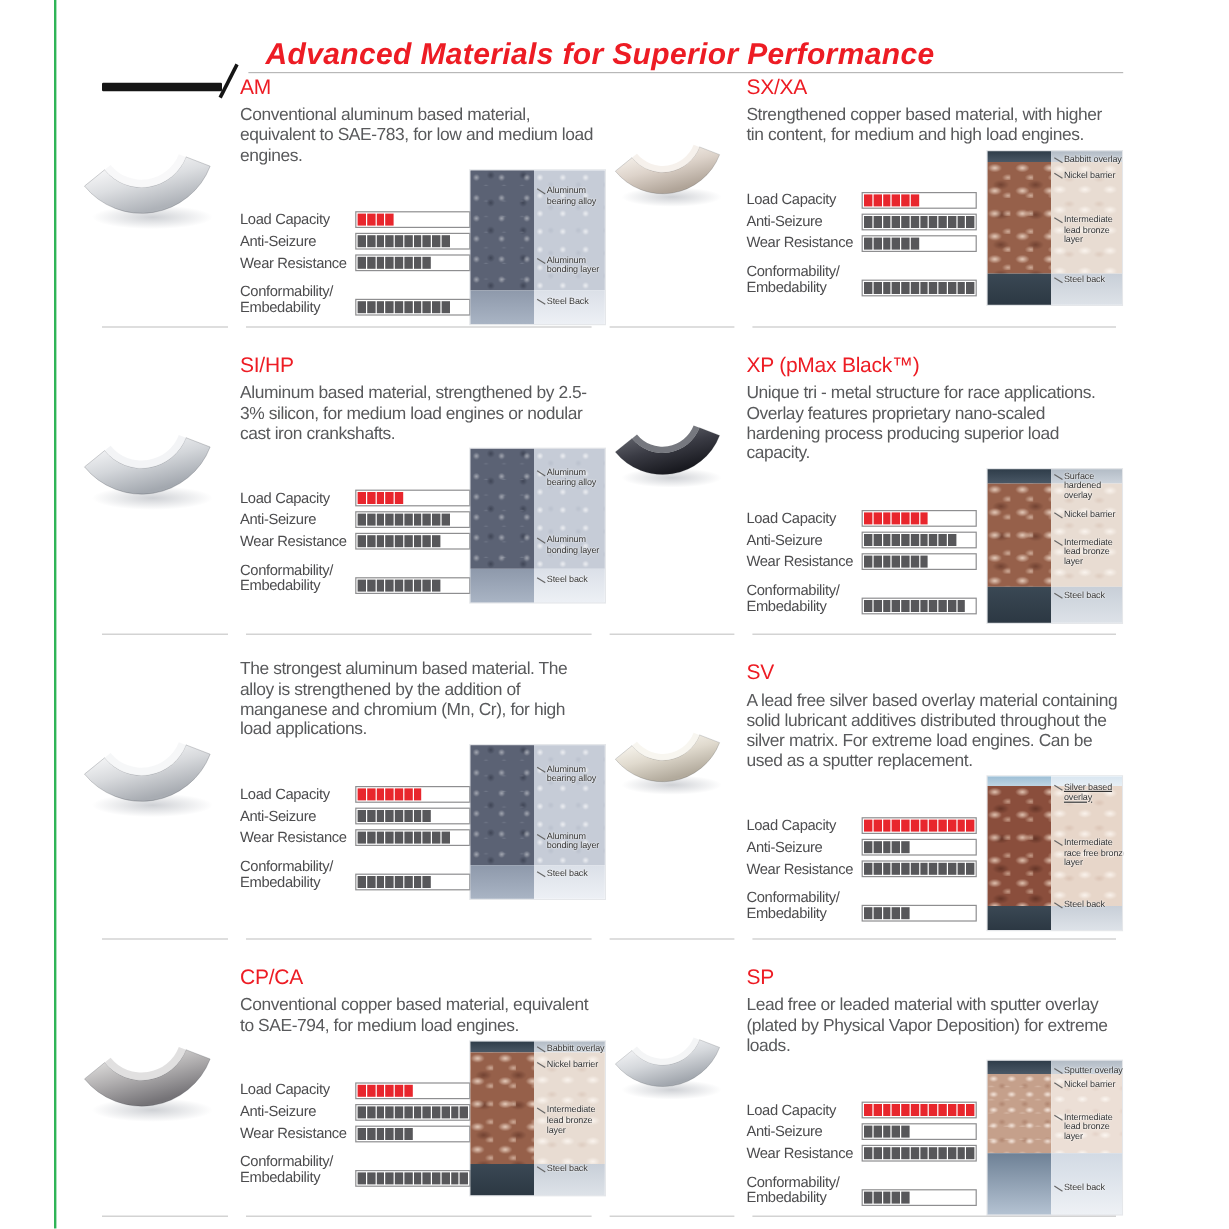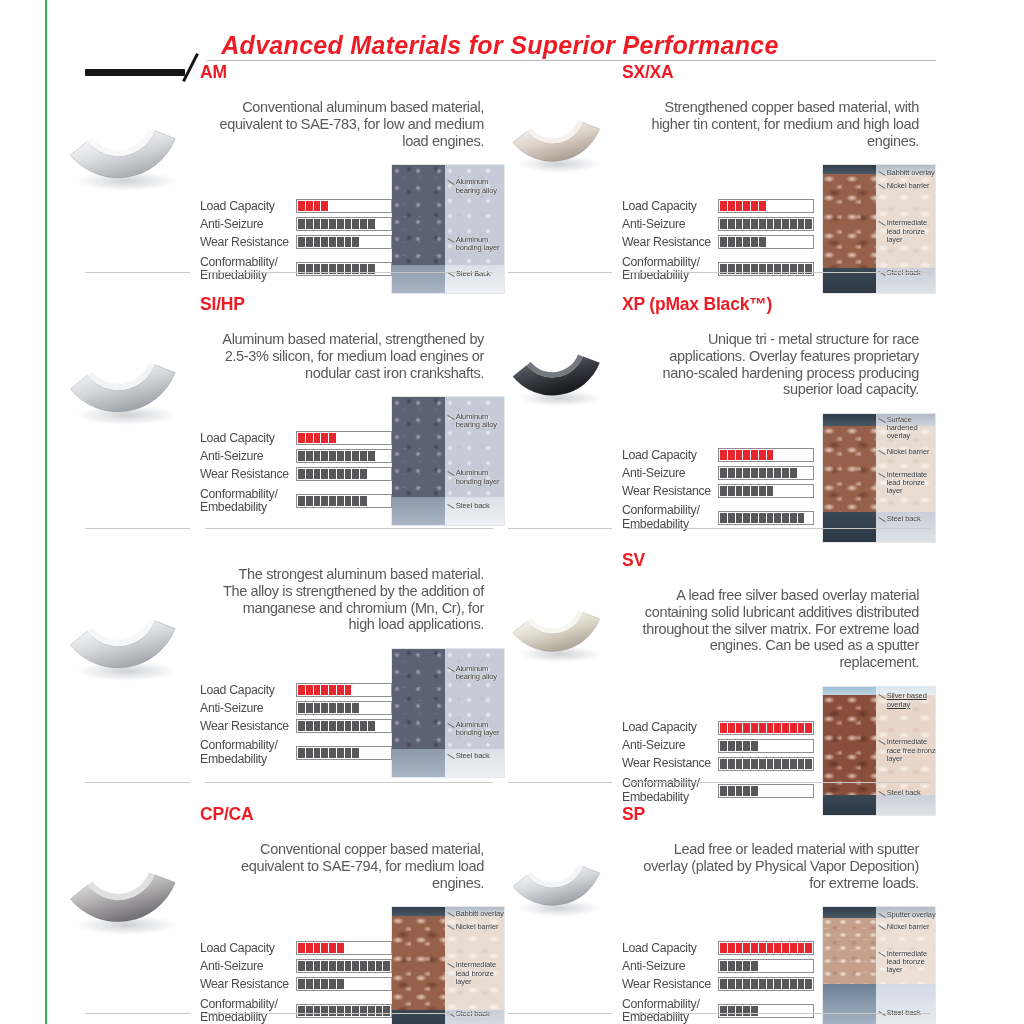--- a/index.html
+++ b/index.html
@@ -19,27 +19,27 @@
   #grid{position:absolute;left:55px;top:60px;display:grid;
         grid-template-columns:145px 300px 122px 313px;
         grid-template-rows:212px 256px 254px 242px;}
   #grid>*{box-sizing:border-box;}
   #grid>*:nth-child(n+5){padding-top:22px;}
 
   .cell-bearing{padding-right:10px;}
   .cell-bearing svg{width:100%;height:auto;display:block;margin-top:22px;}
 
   .cell-content{padding-top:2px;}
-  .heading{margin:0 0 5px;font-size:17.5px;font-weight:bold;color:var(--red-heading,#ed1c24);letter-spacing:-0.2px;}
-  .desc{margin:16px;font-size:14.5px;line-height:1.16;letter-spacing:-0.35px;color:var(--text,#58595b);text-align:right;}
+  .heading{margin:0 0 5px;font-size:17.5px;font-weight:normal;color:var(--red-heading,#ed1c24);letter-spacing:-0.2px;}
+  .desc{margin:0;font-size:14.5px;line-height:1.16;letter-spacing:-0.35px;color:var(--text,#58595b);}
   .body{display:flex;justify-content:space-between;margin-top:4px;}
 
   .ratings{margin-top:32px;width:192px;flex-shrink:0;}
   .rating-row{display:flex;align-items:center;height:18px;}
-  .rating-row.two{height:35px;align-items:center;padding-bottom:4px;}
+  .rating-row.two{height:35px;align-items:flex-end;padding-bottom:4px;}
   .rating-label{width:98px;font-size:12.3px;color:#4c4c4e;line-height:1.08;letter-spacing:-0.3px;}
   .bar{display:flex;gap:1px;width:92px;height:10px;border:1px solid #8e8e90;padding:1px;background:#fff;flex-shrink:0;}
   .seg{flex:1;}
   .seg.red{background:var(--bar-red,#e8262d);}
   .seg.gray{background:var(--bar-gray,#57575a);}
 
   .xs{position:relative;width:112px;height:128px;flex-shrink:0;box-shadow:0 0 0 1px rgba(180,185,195,.35);}
   .xs-left,.xs-right{position:absolute;top:0;height:100%;display:flex;flex-direction:column;}
   .xs-left{left:0;width:47%;} .xs-right{left:47%;width:53%;}
   .band{width:100%;}

